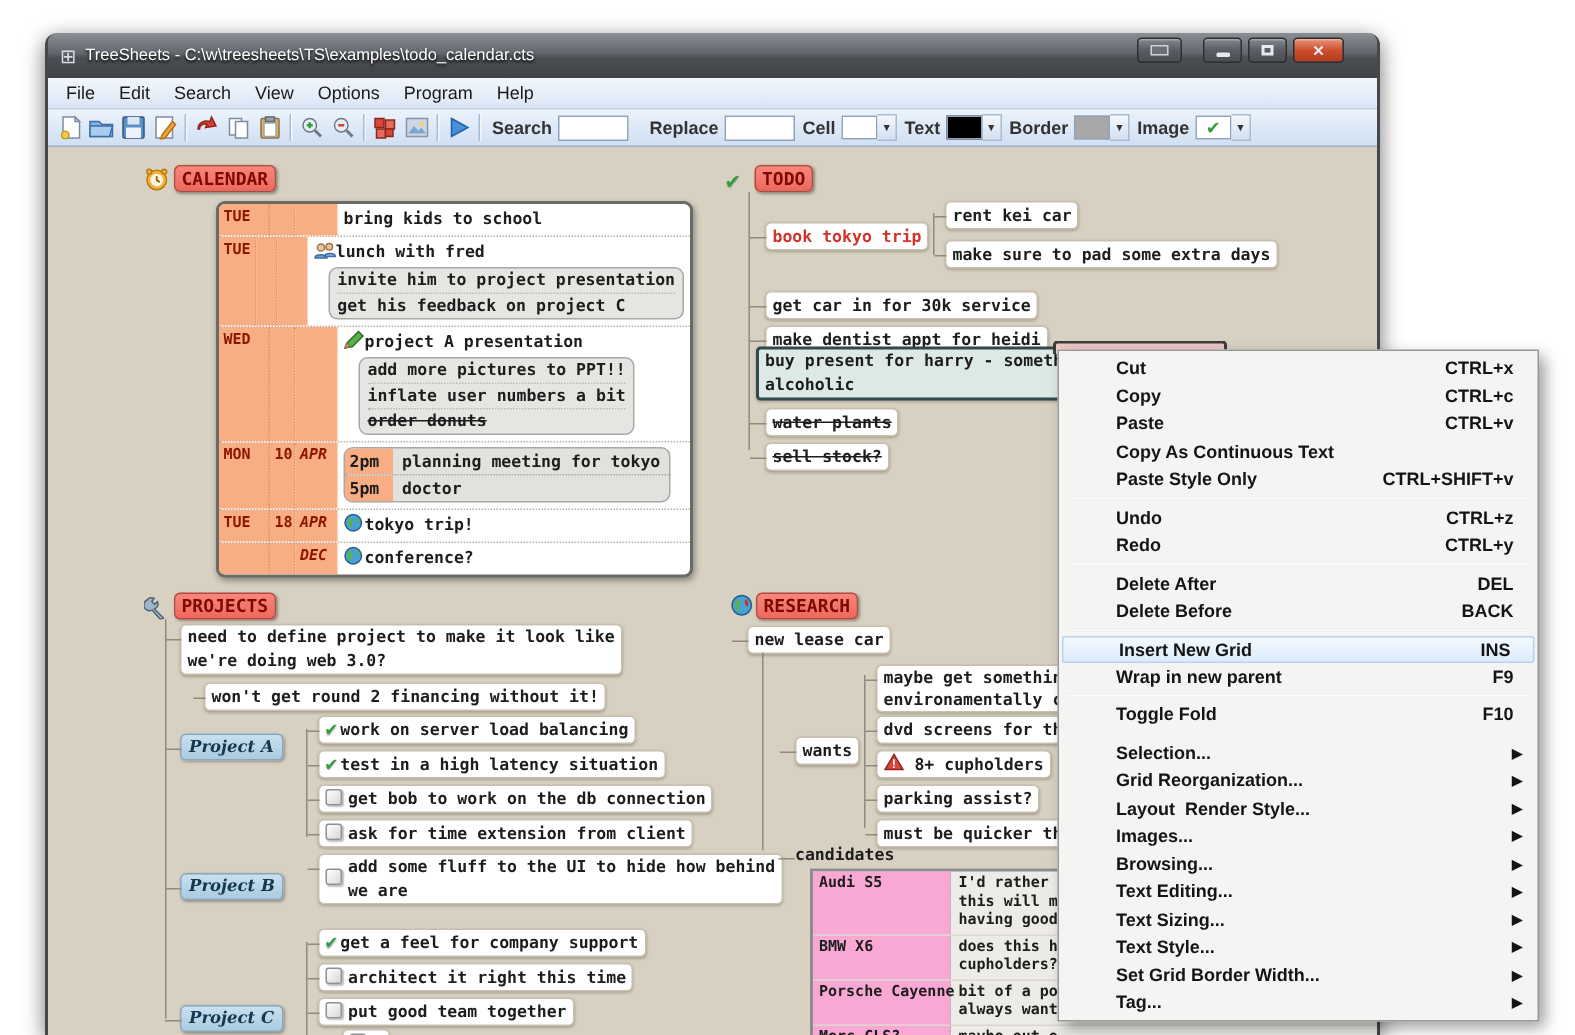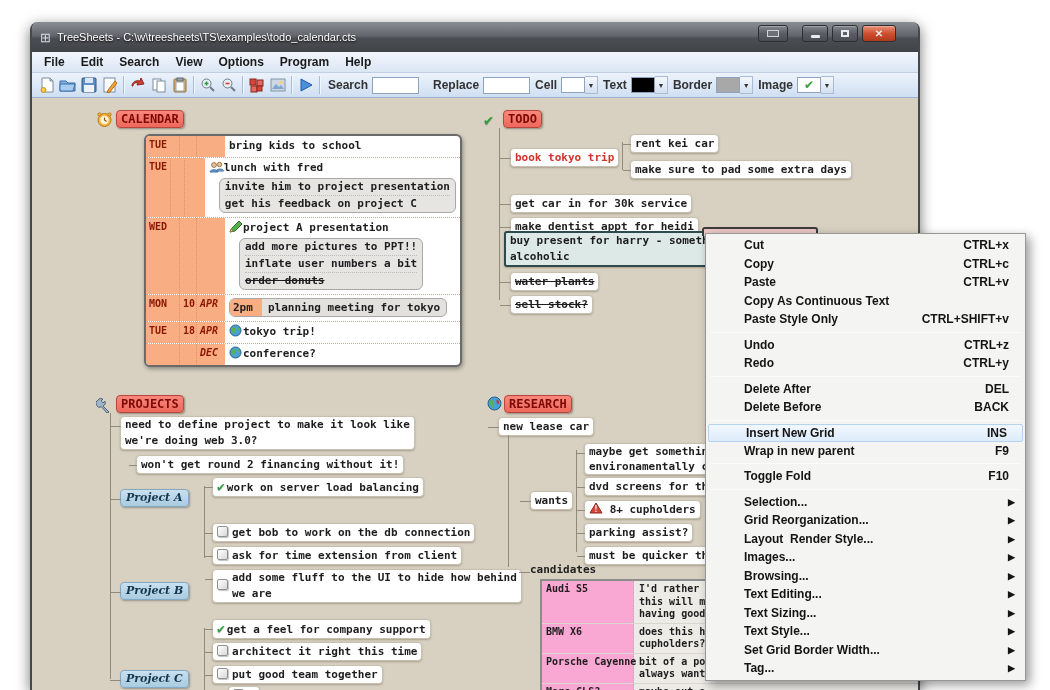--- a/index.html
+++ b/index.html
@@ -23,21 +23,21 @@
   .wbtn.min { width:26px; } .wbtn.max { width:26px; }
   .wbtn.close { width:34px; background:linear-gradient(#e8937a,#cf4f2e 50%,#b03a1c);
                 font-weight:bold; }
   .glyph-bar { width:9px; height:3px; background:#e8eaee; border-radius:1px; margin-top:6px;}
   .glyph-box { width:8px; height:7px; border:2px solid #e8eaee; }
   .glyph-rect { width:12px; height:7px; border:1px solid #cfd3d9; background:#6d7076;}
   
   .menubar { height:21px; background:linear-gradient(#f2f6fc,#dbe6f4);
              border-bottom:1px solid #c2cfe2; display:flex; align-items:center;
              font-size:12px; color:#1a1a1a; padding-left:4px; }
-  .menubar span { padding:2px 8px;font-weight:bold; }
+  .menubar span { padding:2px 8px; }
   
   .toolbar { height:25px; background:linear-gradient(#ecf3fc,#cfdff2);
              border-bottom:1px solid #9db3d1; display:flex; align-items:center;
              padding:0 4px; font-size:12px; color:#2c2c2c; }
   .tbtn { width:21px; height:21px; display:flex; align-items:center; justify-content:center; }
   .tsep { width:1px; height:18px; background:#a7bcd6; margin:0 3px;
           box-shadow:1px 0 0 #f2f6fc; }
   .tlabel { font-weight:bold; color:#333; margin:0 4px 0 5px; }
   .tinput { width:47px; height:17px; border:1px solid #8fa3bd; background:#fff; }
   .dd { display:flex; align-items:center; height:18px; }
@@ -328,20 +328,24 @@
       <div class="cal-row">
         <div class="cal-day">MON</div>
         <div class="cal-date">10</div>
         <div class="cal-month">APR</div>
         <div class="cal-content">
           <div class="sched">
             <div class="sched-row">
                 <div class="sched-time">2pm</div>
                 <div class="sched-text">planning meeting for tokyo</div>
               </div>
+            <div class="sched-row">
+                <div class="sched-time">5pm</div>
+                <div class="sched-text">doctor</div>
+              </div>
           </div>
         </div>
       </div>
       <div class="cal-row">
         <div class="cal-day">TUE</div>
         <div class="cal-date">18</div>
         <div class="cal-month">APR</div>
         <div class="cal-content">
             <div class="cal-title"><svg width="14" height="13" style="display:inline;vertical-align:-2px">
                 <circle cx="6.5" cy="6.5" r="5.5" fill="#4a9fd8" stroke="#225f8c"></circle>
@@ -385,20 +389,21 @@
       </span>
     <div class="hdr" style="left:84px;top:297px">PROJECTS</div>
     <div class="vline" style="left:78px;top:315px;height:266px"></div>
     <div class="cell ml stub" style="left:88px;top:318px;line-height:16px">need to define project to make it look like
 we're doing web 3.0?</div>
     <div class="cell stub8" style="left:104px;top:357px">won't get round 2 financing without it!</div>
 
     <div class="plabel stub" style="left:88px;top:391px">Project A</div>
     <div class="vline" style="left:172px;top:388px;height:72px"></div>
     <div class="cell stub8" style="left:180px;top:379px"><span class="chk">✔</span><span>work on server load balancing</span></div>
+    <div class="cell stub8" style="left:180px;top:402px"><span class="chk">✔</span><span>test in a high latency situation</span></div>
     <div class="cell stub8" style="left:180px;top:425px"><span class="cbx"></span><span>get bob to work on the db connection</span></div>
     <div class="cell stub8" style="left:180px;top:448px"><span class="cbx"></span><span>ask for time extension from client</span></div>
 
     <div class="plabel stub" style="left:88px;top:484px">Project B</div>
     <div class="cell stub8" style="left:180px;top:471px"><span class="cbx" style="float:left;margin-top:9px"></span><span class="ml" style="display:inline-block;white-space:pre-line;line-height:16px">add some fluff to the UI to hide how behind
 we are</span></div>
 
     <div class="plabel stub" style="left:88px;top:572px">Project C</div>
     <div class="vline" style="left:172px;top:530px;height:62px"></div>
     <div class="cell stub8" style="left:180px;top:521px"><span class="chk">✔</span><span>get a feel for company support</span></div>

